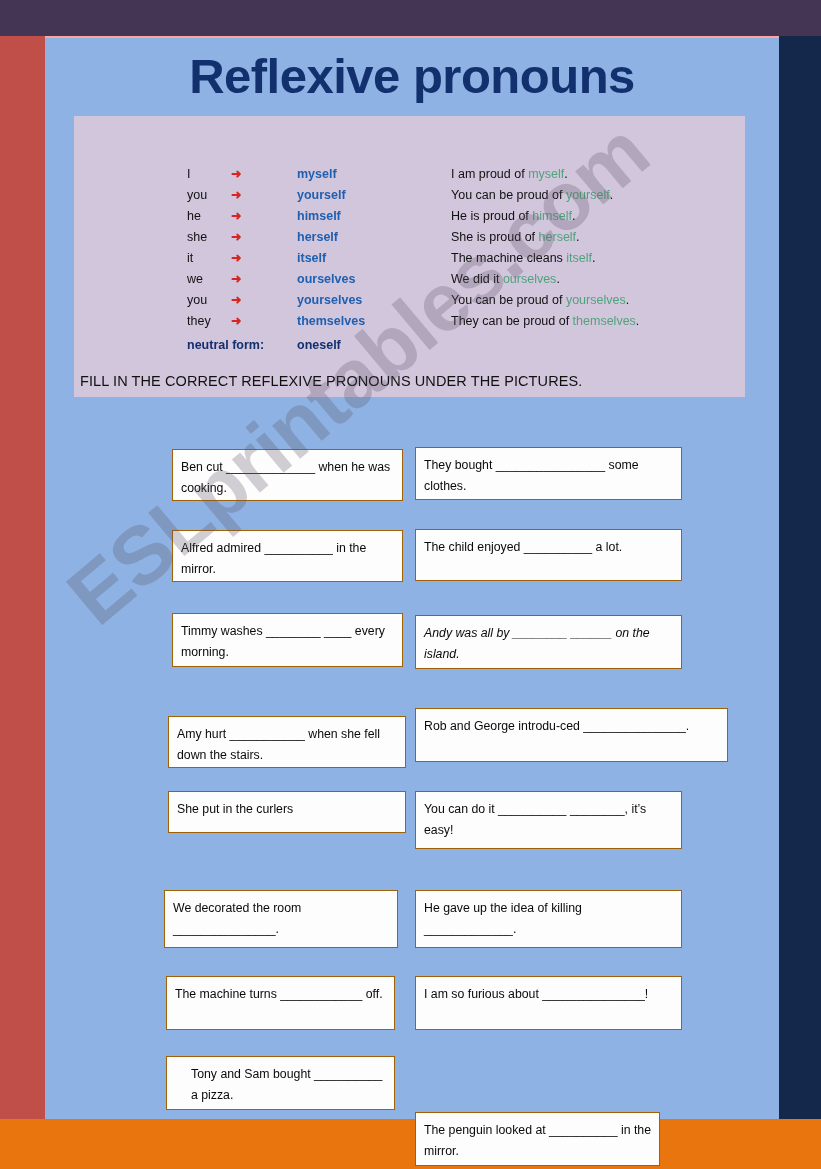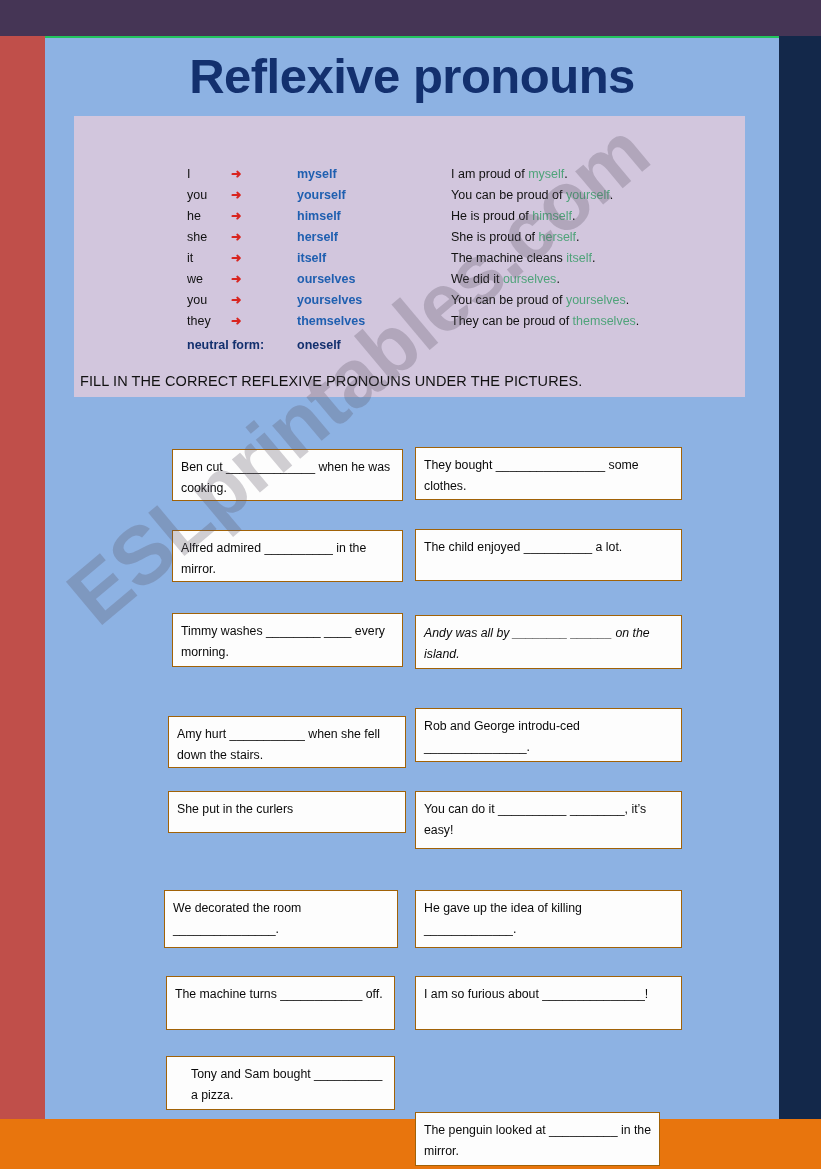--- a/index.html
+++ b/index.html
@@ -9,21 +9,21 @@
   }
   body {
     font-family: "Liberation Sans", sans-serif;
   }
 
   #page {
     position: relative;
     width: 821px;
     height: 1169px;
     overflow: hidden;
-    background: #22c55e;
+    background: #fca5a5;
   }
 
   
   .bar-top {
     position: absolute;
     left: 0; top: 0;
     width: 821px; height: 36px;
     background: #453555;
   }
   .bar-left {
@@ -221,21 +221,21 @@
   </div>
 
   <div id="exercise-layer">
       <div class="ex" style="left: 172px; top: 449px; width: 231px; height: 52px;">Ben cut _____________ when he was cooking.</div>
       <div class="ex" style="left: 415px; top: 447px; width: 267px; height: 53px;">They bought ________________ some clothes.</div>
       <div class="ex" style="left: 172px; top: 530px; width: 231px; height: 52px;">Alfred admired __________ in the mirror.</div>
       <div class="ex" style="left: 415px; top: 529px; width: 267px; height: 52px;">The child enjoyed __________ a lot.</div>
       <div class="ex" style="left: 172px; top: 613px; width: 231px; height: 54px;">Timmy washes ________ ____ every morning.</div>
       <div class="ex" style="left: 415px; top: 615px; width: 267px; height: 54px; font-style: italic;">Andy was all by ________ ______ on the island.</div>
       <div class="ex" style="left: 168px; top: 709px; width: 238px; height: 52px; margin-top: 7px;">Amy hurt ___________ when she fell down the stairs.</div>
-      <div class="ex" style="left: 415px; top: 708px; width: 267px; height: 54px;">Rob and George introdu-ced _______________.</div>
+      <div class="ex" style="left: 415px; top: 708px; width: 313px; height: 54px;">Rob and George introdu-ced _______________.</div>
       <div class="ex" style="left: 168px; top: 791px; width: 238px; height: 42px;">She put in the curlers ________________.</div>
       <div class="ex" style="left: 415px; top: 791px; width: 267px; height: 58px;">You can do it __________ ________, it’s easy!</div>
       <div class="ex" style="left: 164px; top: 890px; width: 234px; height: 58px;">We decorated the room _______________.</div>
       <div class="ex" style="left: 415px; top: 890px; width: 267px; height: 58px;">He gave up the idea of killing _____________.</div>
       <div class="ex" style="left: 166px; top: 976px; width: 229px; height: 54px;">The machine turns ____________ off.</div>
       <div class="ex" style="left: 415px; top: 976px; width: 267px; height: 54px;">I am so furious about _______________!</div>
       <div class="ex" style="left: 166px; top: 1056px; width: 229px; height: 54px; padding-left: 24px;">Tony and Sam bought __________ a pizza.</div>
       <div class="ex" style="left: 415px; top: 1112px; width: 245px; height: 54px;">The penguin looked at __________ in the mirror.</div>
     </div>
 

